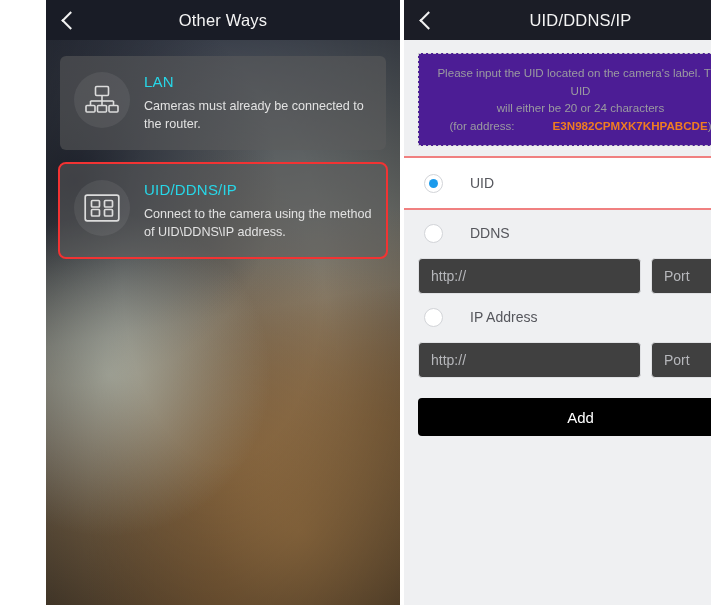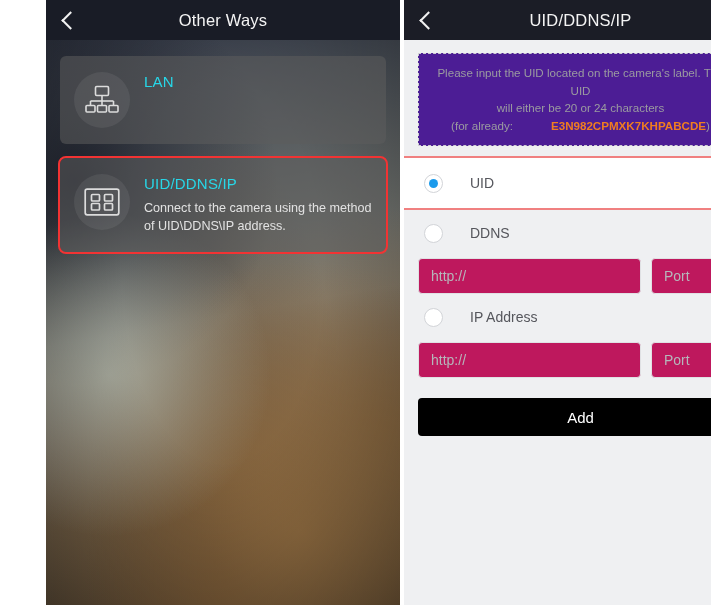--- a/index.html
+++ b/index.html
@@ -218,21 +218,21 @@
     box-sizing: border-box;
     font-size: 14px;
   }
   .tf.active {
     flex: 1;
     background: #ffffff;
     border: 1px solid #e2e3e6;
     color: #5c5d62;
   }
   .tf.disabled {
-    background: #be185d;
+    background: #404040;
     border: 1px solid #e0e1e4;
     color: #b6b7bb;
   }
   .tf.host { flex: 1; }
   .tf.port { width: 92px; flex: 0 0 92px; }
 
   .add-btn {
     margin: 20px 14px 0 14px;
     height: 38px;
     border-radius: 4px;
@@ -280,20 +280,21 @@
             <line x1="5.5" y1="16" x2="5.5" y2="20.5" stroke="#dcdcdc" stroke-width="1.6"></line>
             <line x1="17" y1="16" x2="17" y2="20.5" stroke="#dcdcdc" stroke-width="1.6"></line>
             <line x1="28.5" y1="16" x2="28.5" y2="20.5" stroke="#dcdcdc" stroke-width="1.6"></line>
             <rect x="1" y="20.5" width="9" height="6.5" rx="1" fill="none" stroke="#dcdcdc" stroke-width="1.6"></rect>
             <rect x="12.5" y="20.5" width="9" height="6.5" rx="1" fill="none" stroke="#dcdcdc" stroke-width="1.6"></rect>
             <rect x="24" y="20.5" width="9" height="6.5" rx="1" fill="none" stroke="#dcdcdc" stroke-width="1.6"></rect>
           </svg>
         </div>
         <div class="card-body">
           <div class="card-title">LAN</div>
+          <div class="card-desc">Cameras must already be connected to the router.</div>
         </div>
       </div>
 
       <div class="card highlight">
         <div class="card-iconwrap">
           <svg width="36" height="28" viewBox="0 0 36 28">
             <rect x="1.2" y="1.2" width="33.6" height="25.6" rx="2" fill="none" stroke="#dcdcdc" stroke-width="1.7"></rect>
             <rect x="7.5" y="6.5" width="8" height="6.5" rx="1" fill="none" stroke="#dcdcdc" stroke-width="1.7"></rect>
             <rect x="20.5" y="6.5" width="8" height="6.5" rx="1" fill="none" stroke="#dcdcdc" stroke-width="1.7"></rect>
             <rect x="7.5" y="15.5" width="8" height="6.5" rx="1" fill="none" stroke="#dcdcdc" stroke-width="1.7"></rect>
@@ -318,21 +319,21 @@
         <span class="chev"></span>
       </div>
       <div class="topbar-title">UID/DDNS/IP</div>
     </div>
 
     <div class="info-box">
       <span>Please input the UID located on the camera's label. The UID</span>
       <br>
       <span>will either be 20 or 24 characters</span>
       <br>
-      <span>(for already:</span><span class="info-example-code">E3N982CPMXK7KHPABCDE</span><span>)</span>
+      <span>(for address:</span><span class="info-example-code">E3N982CPMXK7KHPABCDE</span><span>)</span>
     </div>
 
     <div class="radio-row selected">
       <span class="radio on"></span>
       <span class="radio-label">UID</span>
     </div>
 
 
     <div class="radio-row">
       <span class="radio"></span>

